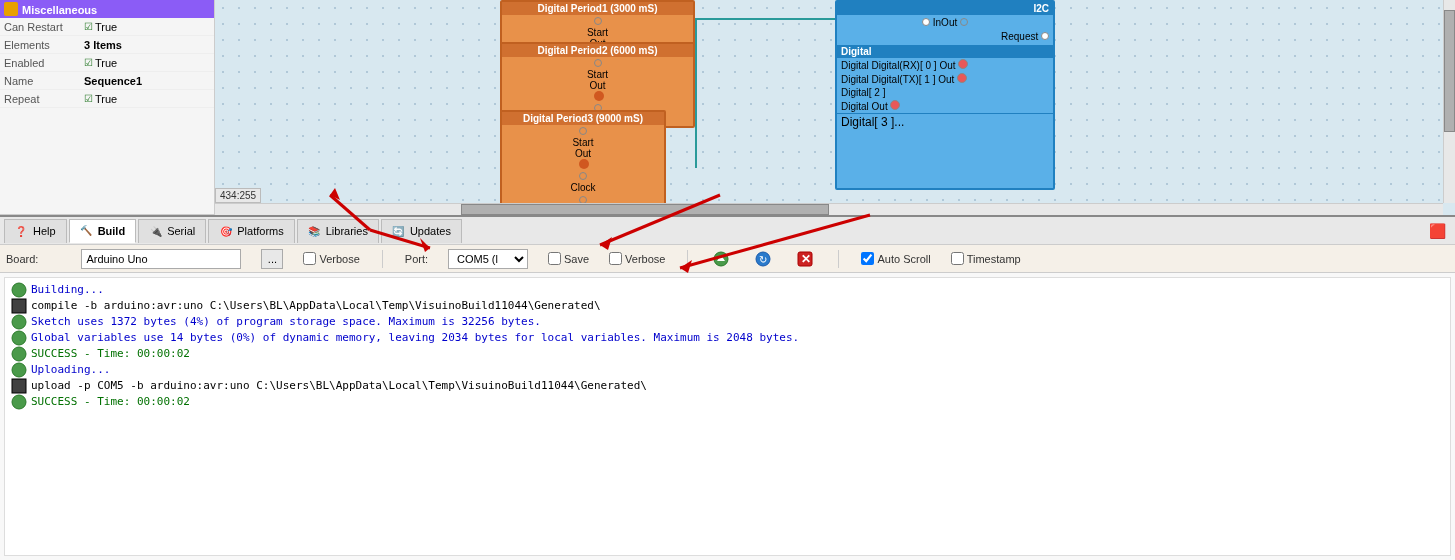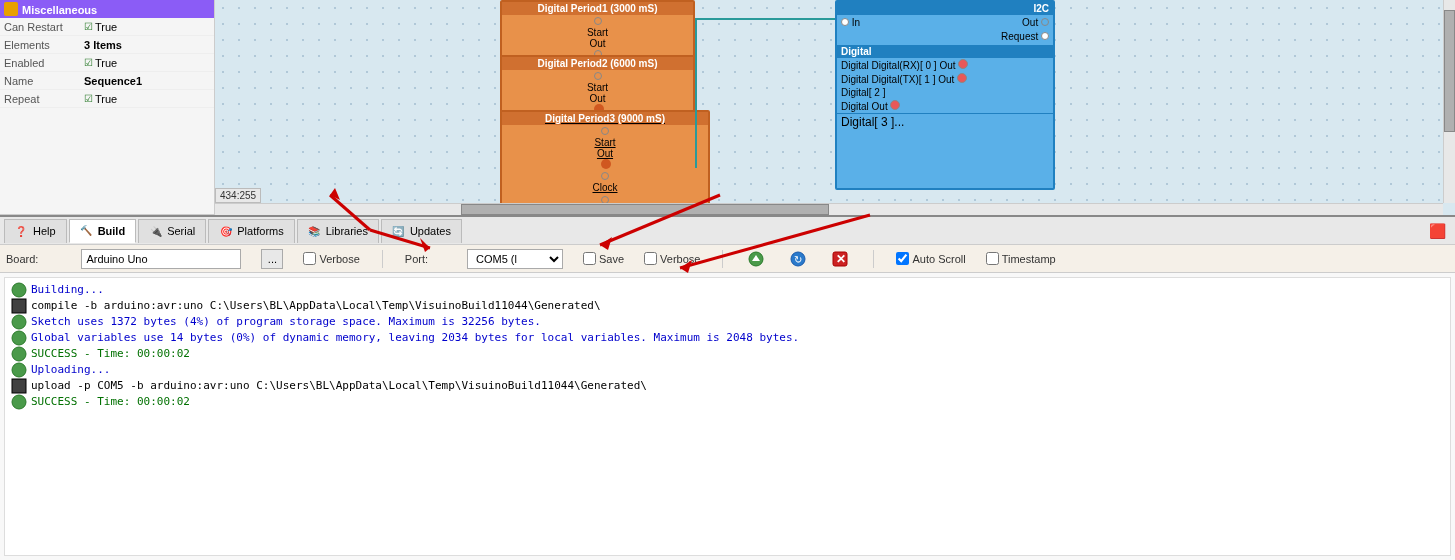--- a/index.html
+++ b/index.html
@@ -311,55 +311,55 @@
         <span>Out</span>
         <span><span class="port-dot" style="background:#e8914a;"></span></span>
         <span style="display:inline-block;width:10px;height:10px;background:#d05820;border-radius:50%;margin-left:2px;"></span>
       </div>
       <div class="comp-row">
         <span><span class="port-dot-orange"></span></span>
         <span>Clock</span>
       </div>
     </div>
 
-    <div class="comp-block" style="left:285px; top:55px; width:195px;">
+    <div class="comp-block" style="left:285px; top:42px; width:195px;">
       <div class="comp-block-header">Digital Period2 (6000 mS)</div>
       <div class="comp-row">
         <span><span class="port-dot-orange"></span></span>
         <span>Start</span>
         <span>Out</span>
         <span style="display:inline-block;width:10px;height:10px;background:#d05820;border-radius:50%;margin-left:2px;"></span>
       </div>
       <div class="comp-row">
         <span><span class="port-dot-orange"></span></span>
         <span>Clock</span>
       </div>
     </div>
 
-    <div class="comp-block" style="left:285px; top:110px; width:210px;text-decoration:underline;">
+    <div class="comp-block" style="left:285px; top:110px; width:166px;">
       <div class="comp-block-header">Digital Period3 (9000 mS)</div>
       <div class="comp-row">
         <span><span class="port-dot-orange"></span></span>
         <span>Start</span>
         <span>Out</span>
         <span style="display:inline-block;width:10px;height:10px;background:#d05820;border-radius:50%;margin-left:2px;"></span>
       </div>
       <div class="comp-row">
         <span><span class="port-dot-orange"></span></span>
         <span>Clock</span>
       </div>
       <div class="comp-row">
         <span><span class="port-dot-orange"></span></span>
         <span>Start</span>
       </div>
     </div>
 
     <div class="blue-block" style="left:620px; top:0px; width:220px; height:190px;">
       <div class="blue-block-header" style="text-align:right; padding-right:4px;">I2C</div>
-      <div style="display:flex; justify-content:space-between; padding:2px 4px; font-size:10px;">
+      <div style="display:flex; justify-content:center; padding:2px 4px; font-size:10px;">
         <span><span class="port-dot"></span> In</span>
         <span>Out <span class="port-dot" style="background:#5ab0e8;"></span></span>
       </div>
       <div style="display:flex; justify-content:flex-end; padding:1px 4px; font-size:10px;">
         <span>Request <span class="port-dot"></span></span>
       </div>
       <div style="background:#2080c0; color:white; font-weight:bold; padding:1px 4px; font-size:10px; margin-top:2px;">Digital</div>
       <div style="padding:1px 4px; font-size:10px;">
         <span>Digital</span>
         Digital(RX)[ 0 ]
@@ -435,21 +435,21 @@
   <div class="toolbar">
     <span class="toolbar-label">Board:</span>
     <input class="toolbar-input" style="width: 160px;" value="Arduino Uno">
     <button class="toolbar-btn">...</button>
     <div class="toolbar-checkbox-group">
       <input type="checkbox" style="">
       <span class="toolbar-label">Verbose</span>
     </div>
     <div class="separator"></div>
     <span class="toolbar-label">Port:</span>
-    <select class="toolbar-select" style="width:96px;margin-left:19px;">
+    <select class="toolbar-select" style="width:80px;">
       <option>COM5 (l</option>
     </select>
     <div class="toolbar-checkbox-group">
       <input type="checkbox" style="">
       <span class="toolbar-label">Save</span>
     </div>
     <div class="toolbar-checkbox-group">
       <input type="checkbox" style="">
       <span class="toolbar-label">Verbose</span>
     </div>

